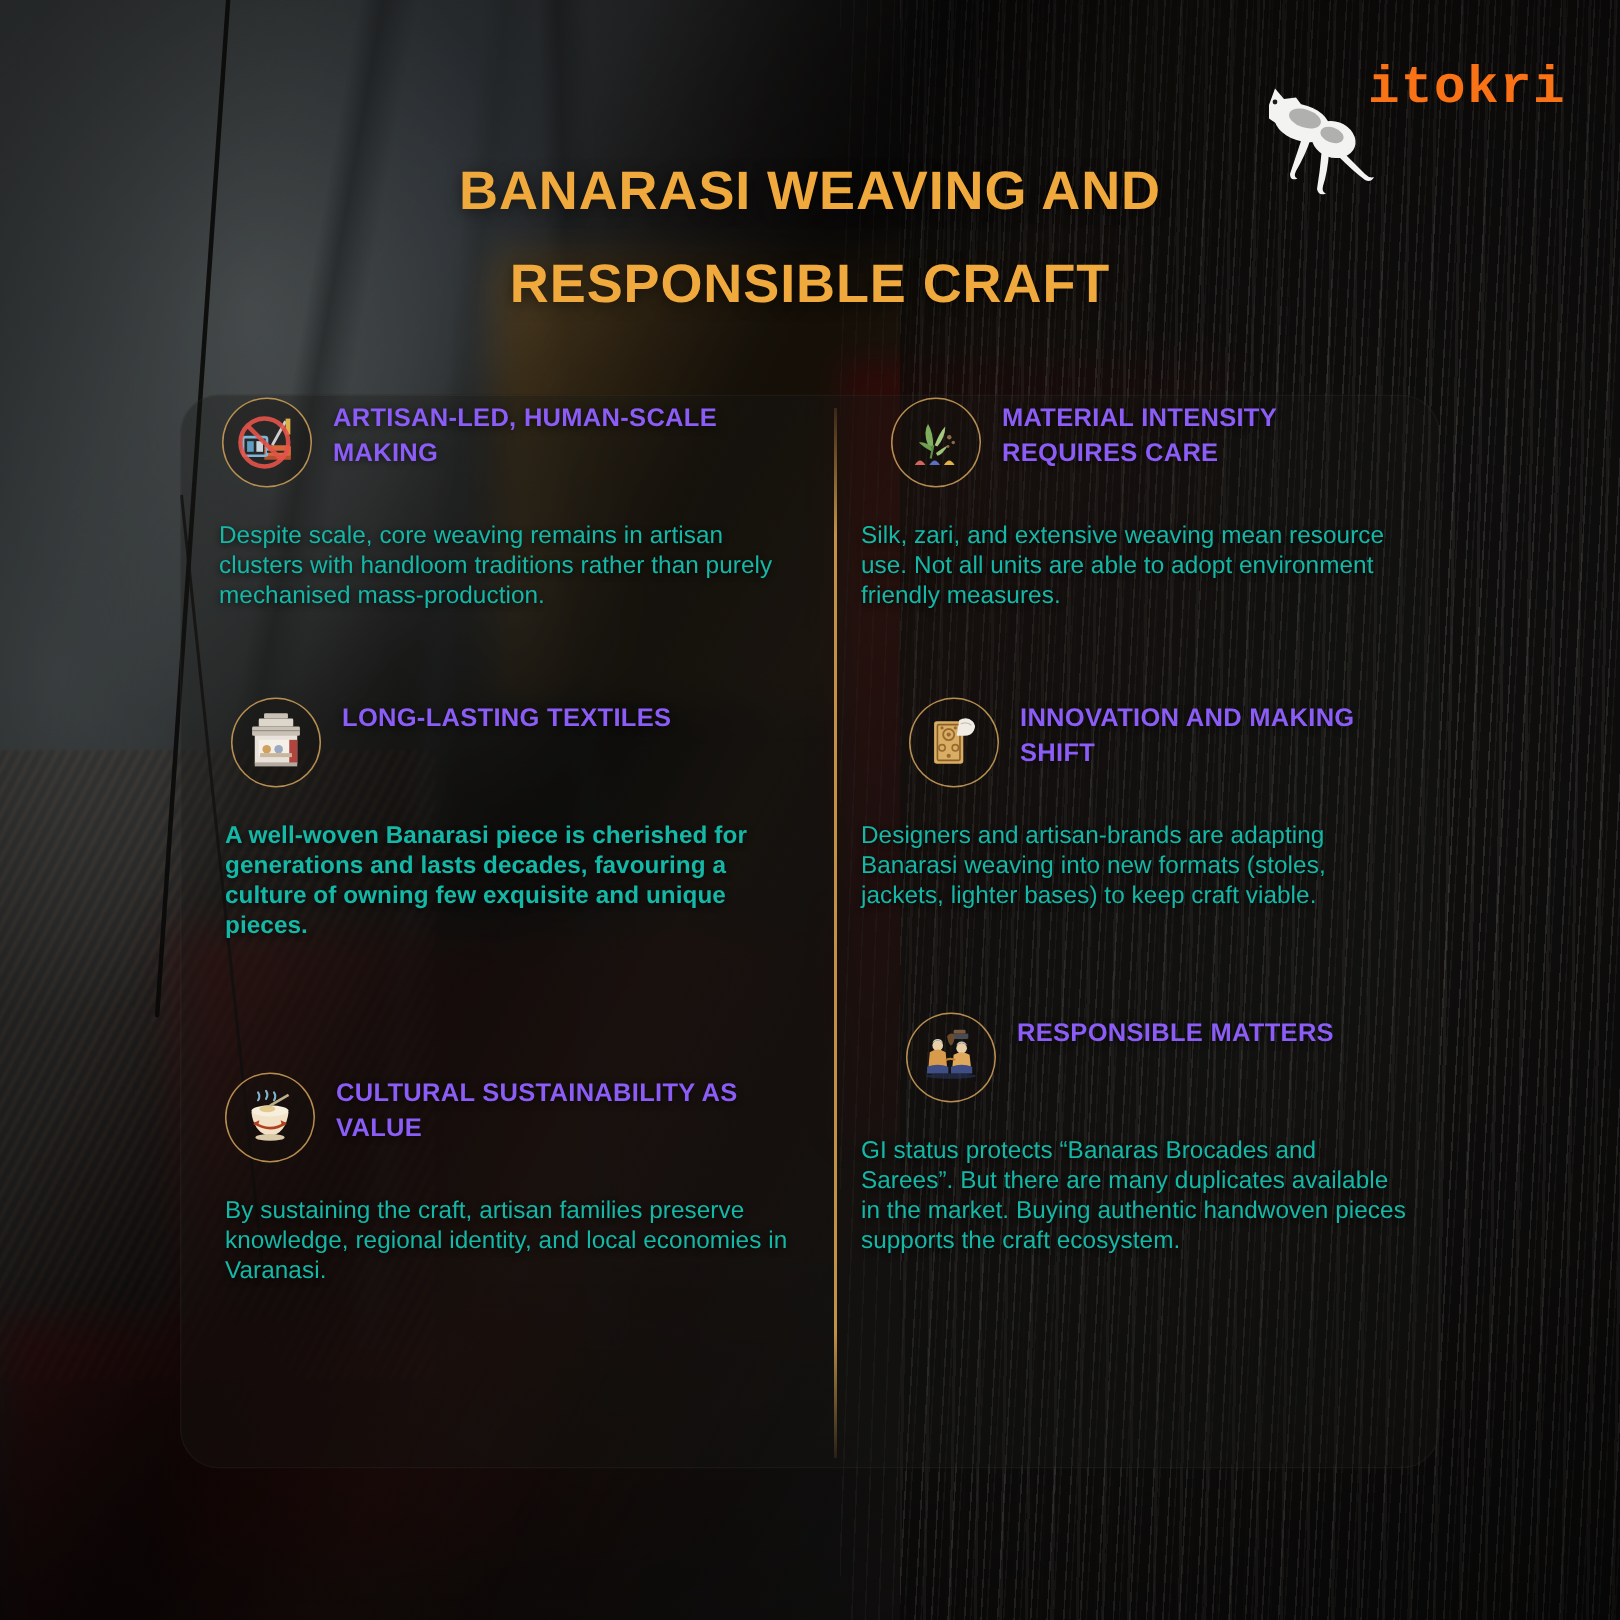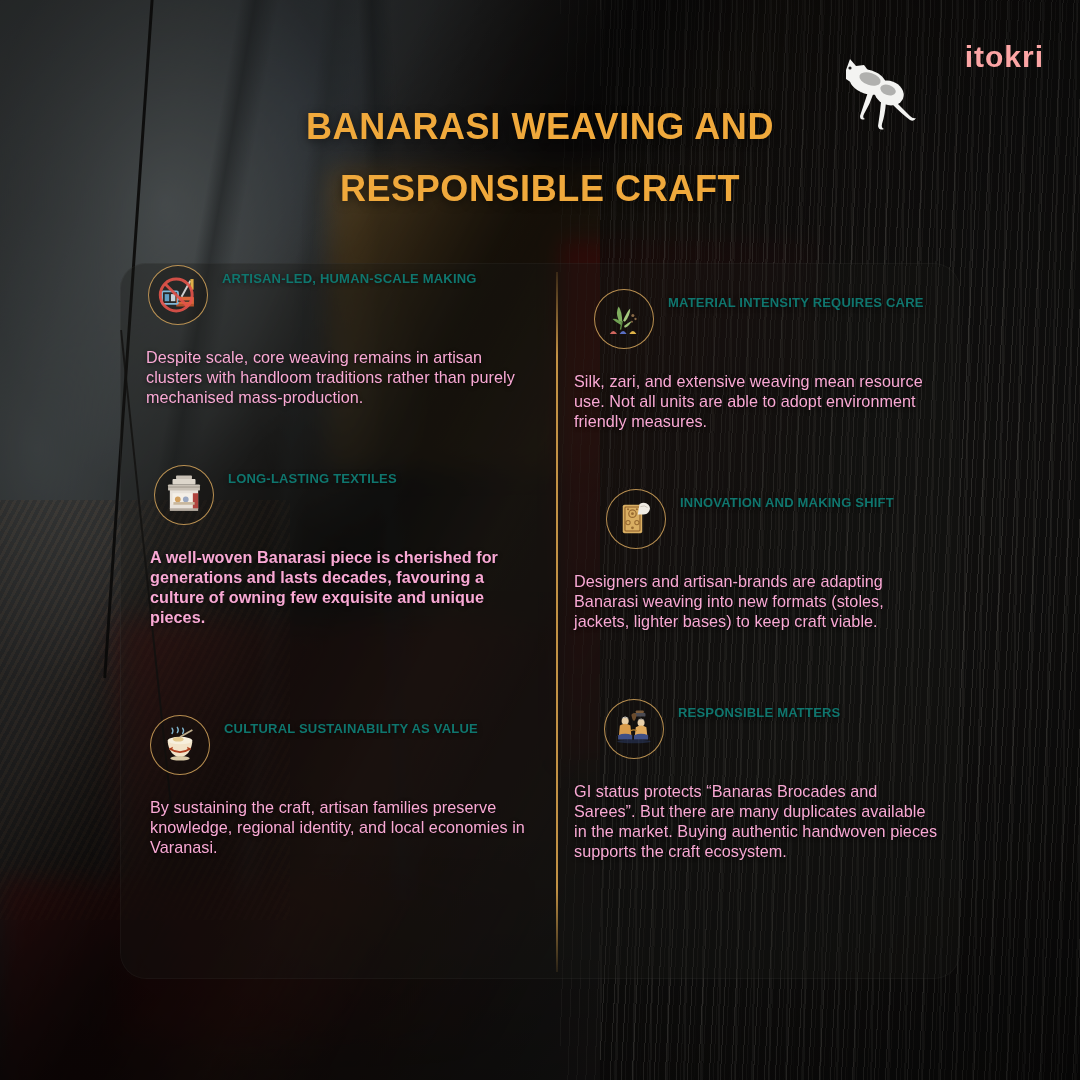--- a/index.html
+++ b/index.html
@@ -128,23 +128,23 @@
     font-size:36px;line-height:62px;font-weight:700;
     letter-spacing:.6px;
     color:#f0a93c;
     text-shadow:0 2px 10px rgba(0,0,0,.55);
     z-index:6;
   }
   .title .l2{display:block;}
 
   .logo{position:absolute;right:36px;top:42px;z-index:8;}
   .logo-word{
-    font-size:30px;font-weight:700;letter-spacing:1px;
-    color:#fca5a5;line-height:1;
-    font-family:Liberation Sans, sans-serif;
+    font-size:35px;font-weight:700;letter-spacing:1px;
+    color:#f97316;line-height:1;
+    font-family:Liberation Mono, monospace;
   }
   .cat{position:absolute;right:152px;top:48px;width:100px;height:88px;z-index:7;}
 
   
   .panel{
     position:absolute;left:120px;top:263px;width:840px;height:716px;
     background:rgba(24,22,21,.34);
     border-radius:26px;
     box-shadow:inset 0 0 0 1px rgba(255,255,255,.035);
     z-index:4;
@@ -157,42 +157,42 @@
 
   .grid{
     position:absolute;left:120px;top:263px;width:840px;height:716px;
     z-index:6;
     display:grid;
     grid-template-columns:436px 404px;
     grid-template-rows:200px 210px 230px;
     column-gap:0;row-gap:0;
   }
   .card{position:relative;padding:0 18px 0 0;}
-  .card.right{padding-left:10px;margin-top:24px;}
+  .card.right{padding-left:10px;}
 
   .card-head{display:flex;align-items:flex-start;gap:14px;}
   .icon-badge{
     flex:0 0 auto;width:58px;height:58px;border-radius:50%;
     border:1.4px solid rgba(212,164,92,.85);
     background:rgba(20,16,14,.35);
     display:flex;align-items:center;justify-content:center;
     overflow:hidden;
     margin-top:2px;
   }
   .card-title{
-    font-size:13px;line-height:23px;font-weight:700;
-    color:#0f766e;letter-spacing:.2px;
+    font-size:17px;line-height:23px;font-weight:700;
+    color:#8b5cf6;letter-spacing:.2px;
     text-shadow:0 1px 5px rgba(0,0,0,.6);
     padding-top:4px;
     max-width:300px;
   }
   .card-body{
     margin-top:22px;
     font-size:16.2px;line-height:20px;
-    color:#f9a8d4;
+    color:#14b8a6;
     letter-spacing:.05px;
     text-shadow:0 1px 4px rgba(0,0,0,.7);
     max-width:400px;
   }
 
   
   .c1 .card-head{padding-left:28px;}
   .c2 .card-head{padding-left:28px;}
   .c3 .card-head{padding-left:34px;}
   .c4 .card-head{padding-left:40px;}

